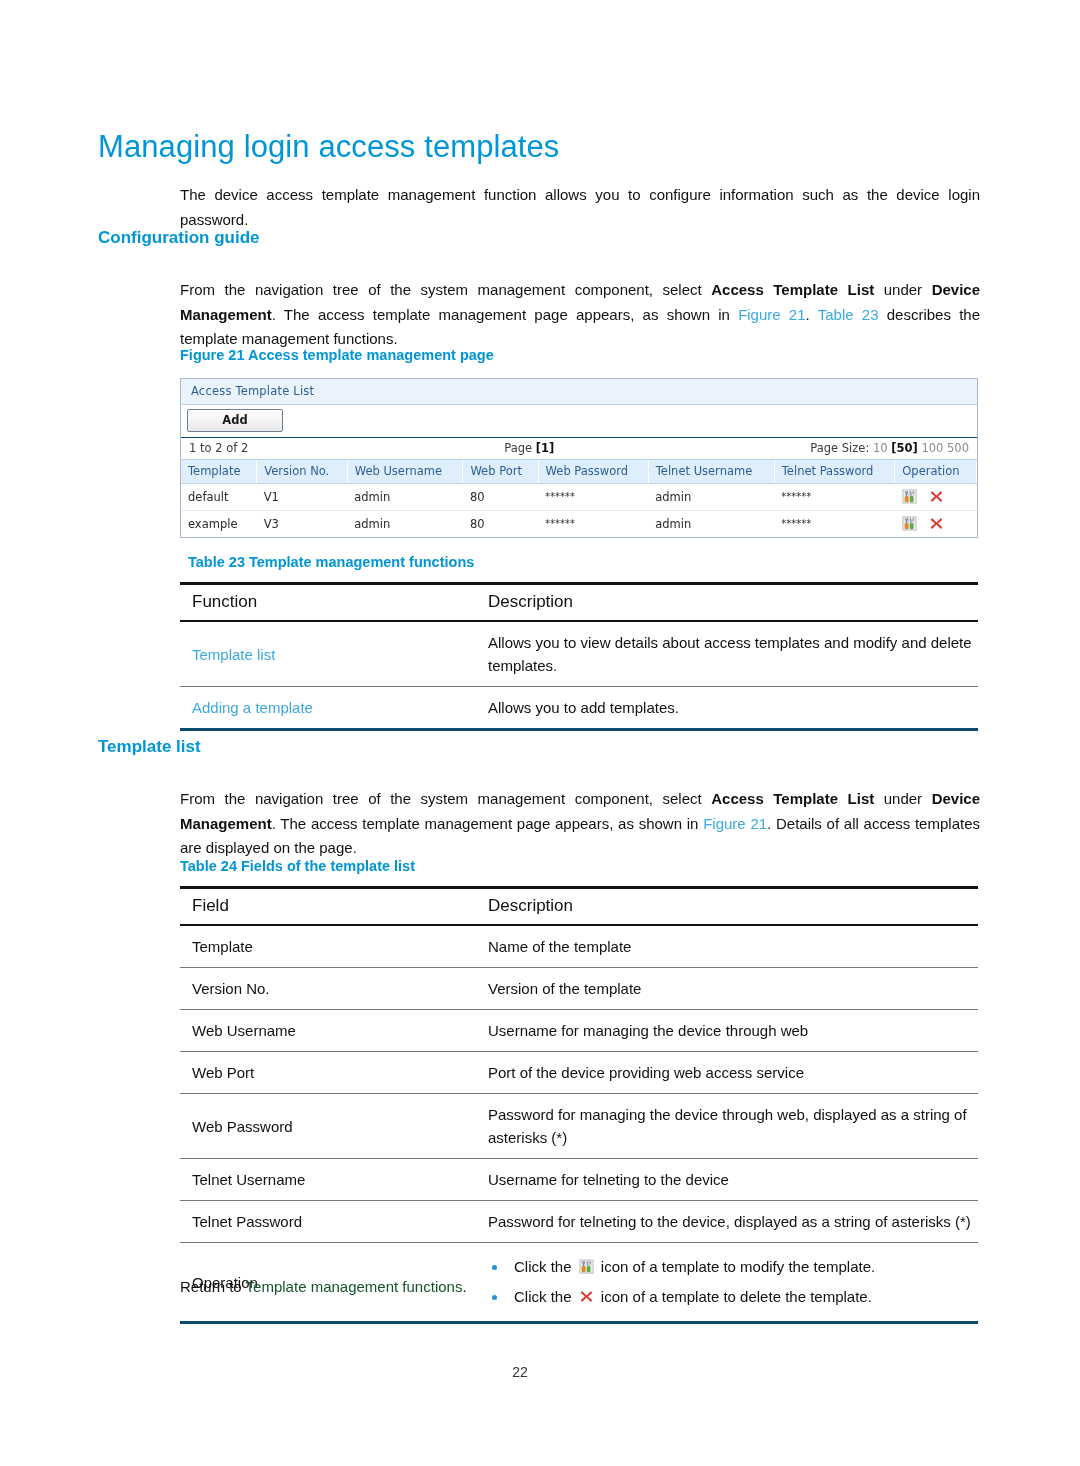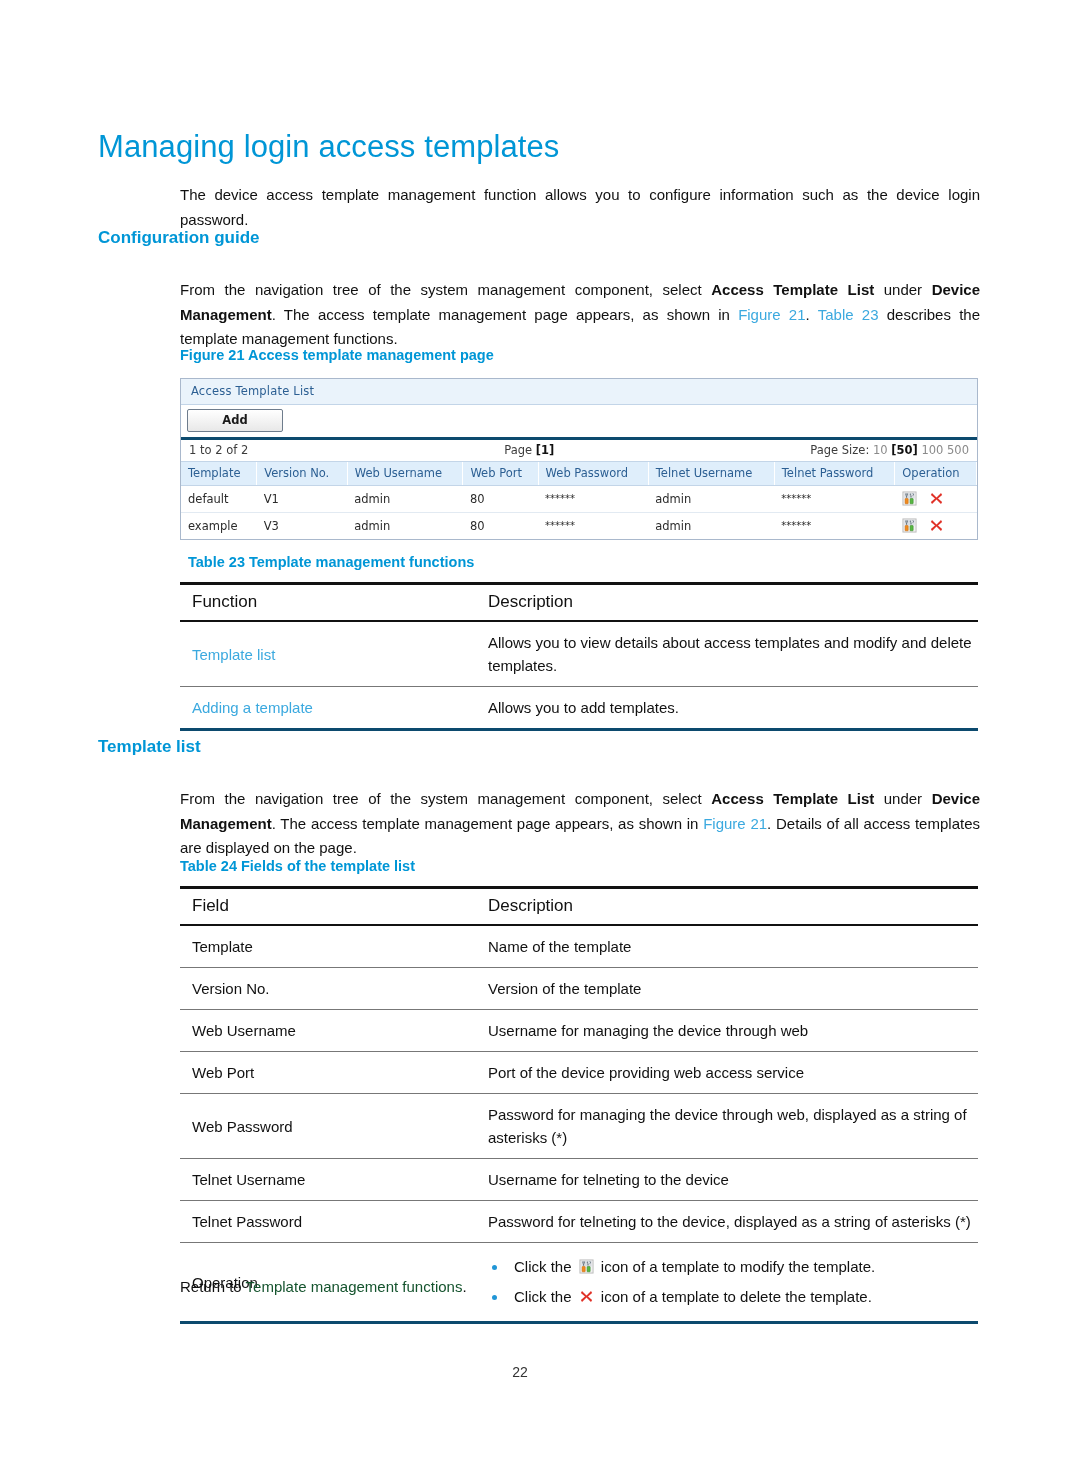--- a/index.html
+++ b/index.html
@@ -103,21 +103,21 @@
   .ss-title {
     background: #eaf3fb;
     border-bottom: 1px solid #c3d5e8;
     padding: 5px 10px 6px 10px;
     color: #2c5f93;
     font-size: 11.5px;
     letter-spacing: .2px;
   }
   .ss-toolbar {
     background: #ffffff;
-    border-bottom: 3px solid #0c4a6e;
+    border-bottom: 1px solid #0c4a6e;
     padding: 4px 6px 5px 6px;
   }
   .ss-addbtn {
     display: inline-block;
     min-width: 74px;
     text-align: center;
     padding: 3px 10px 4px 10px;
     font-size: 11.5px;
     font-weight: bold;
     color: #1a1a1a;

